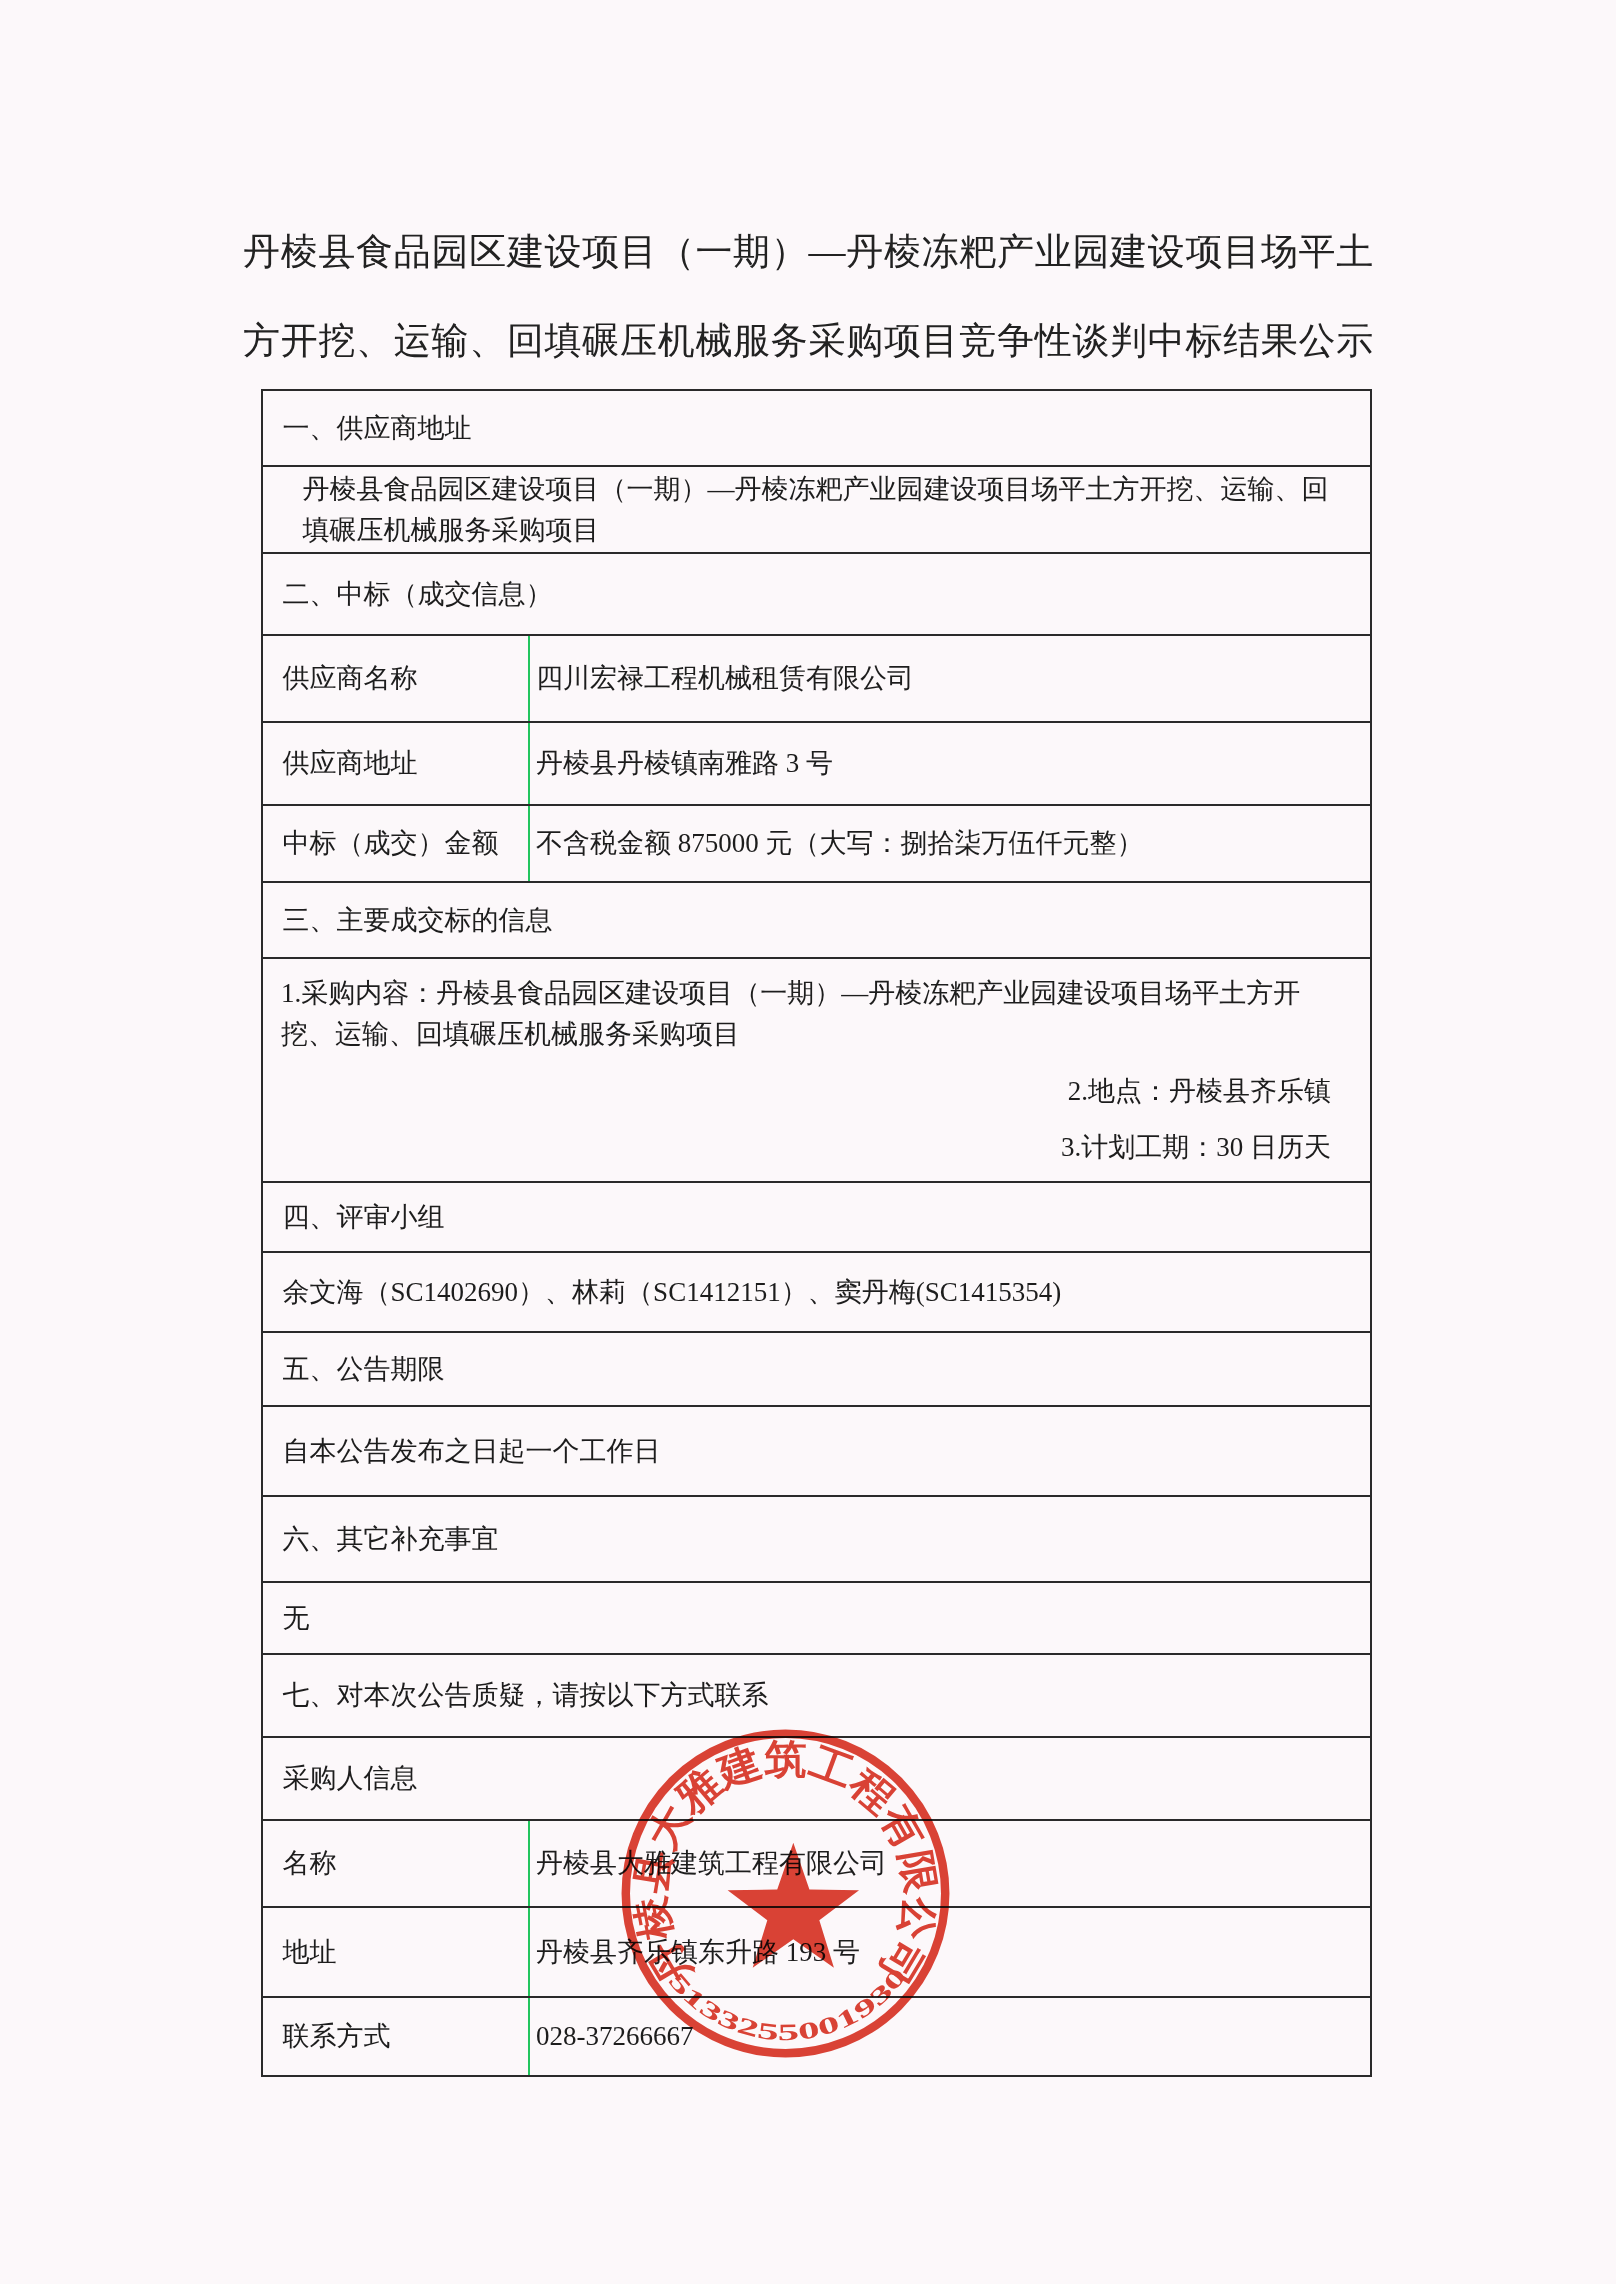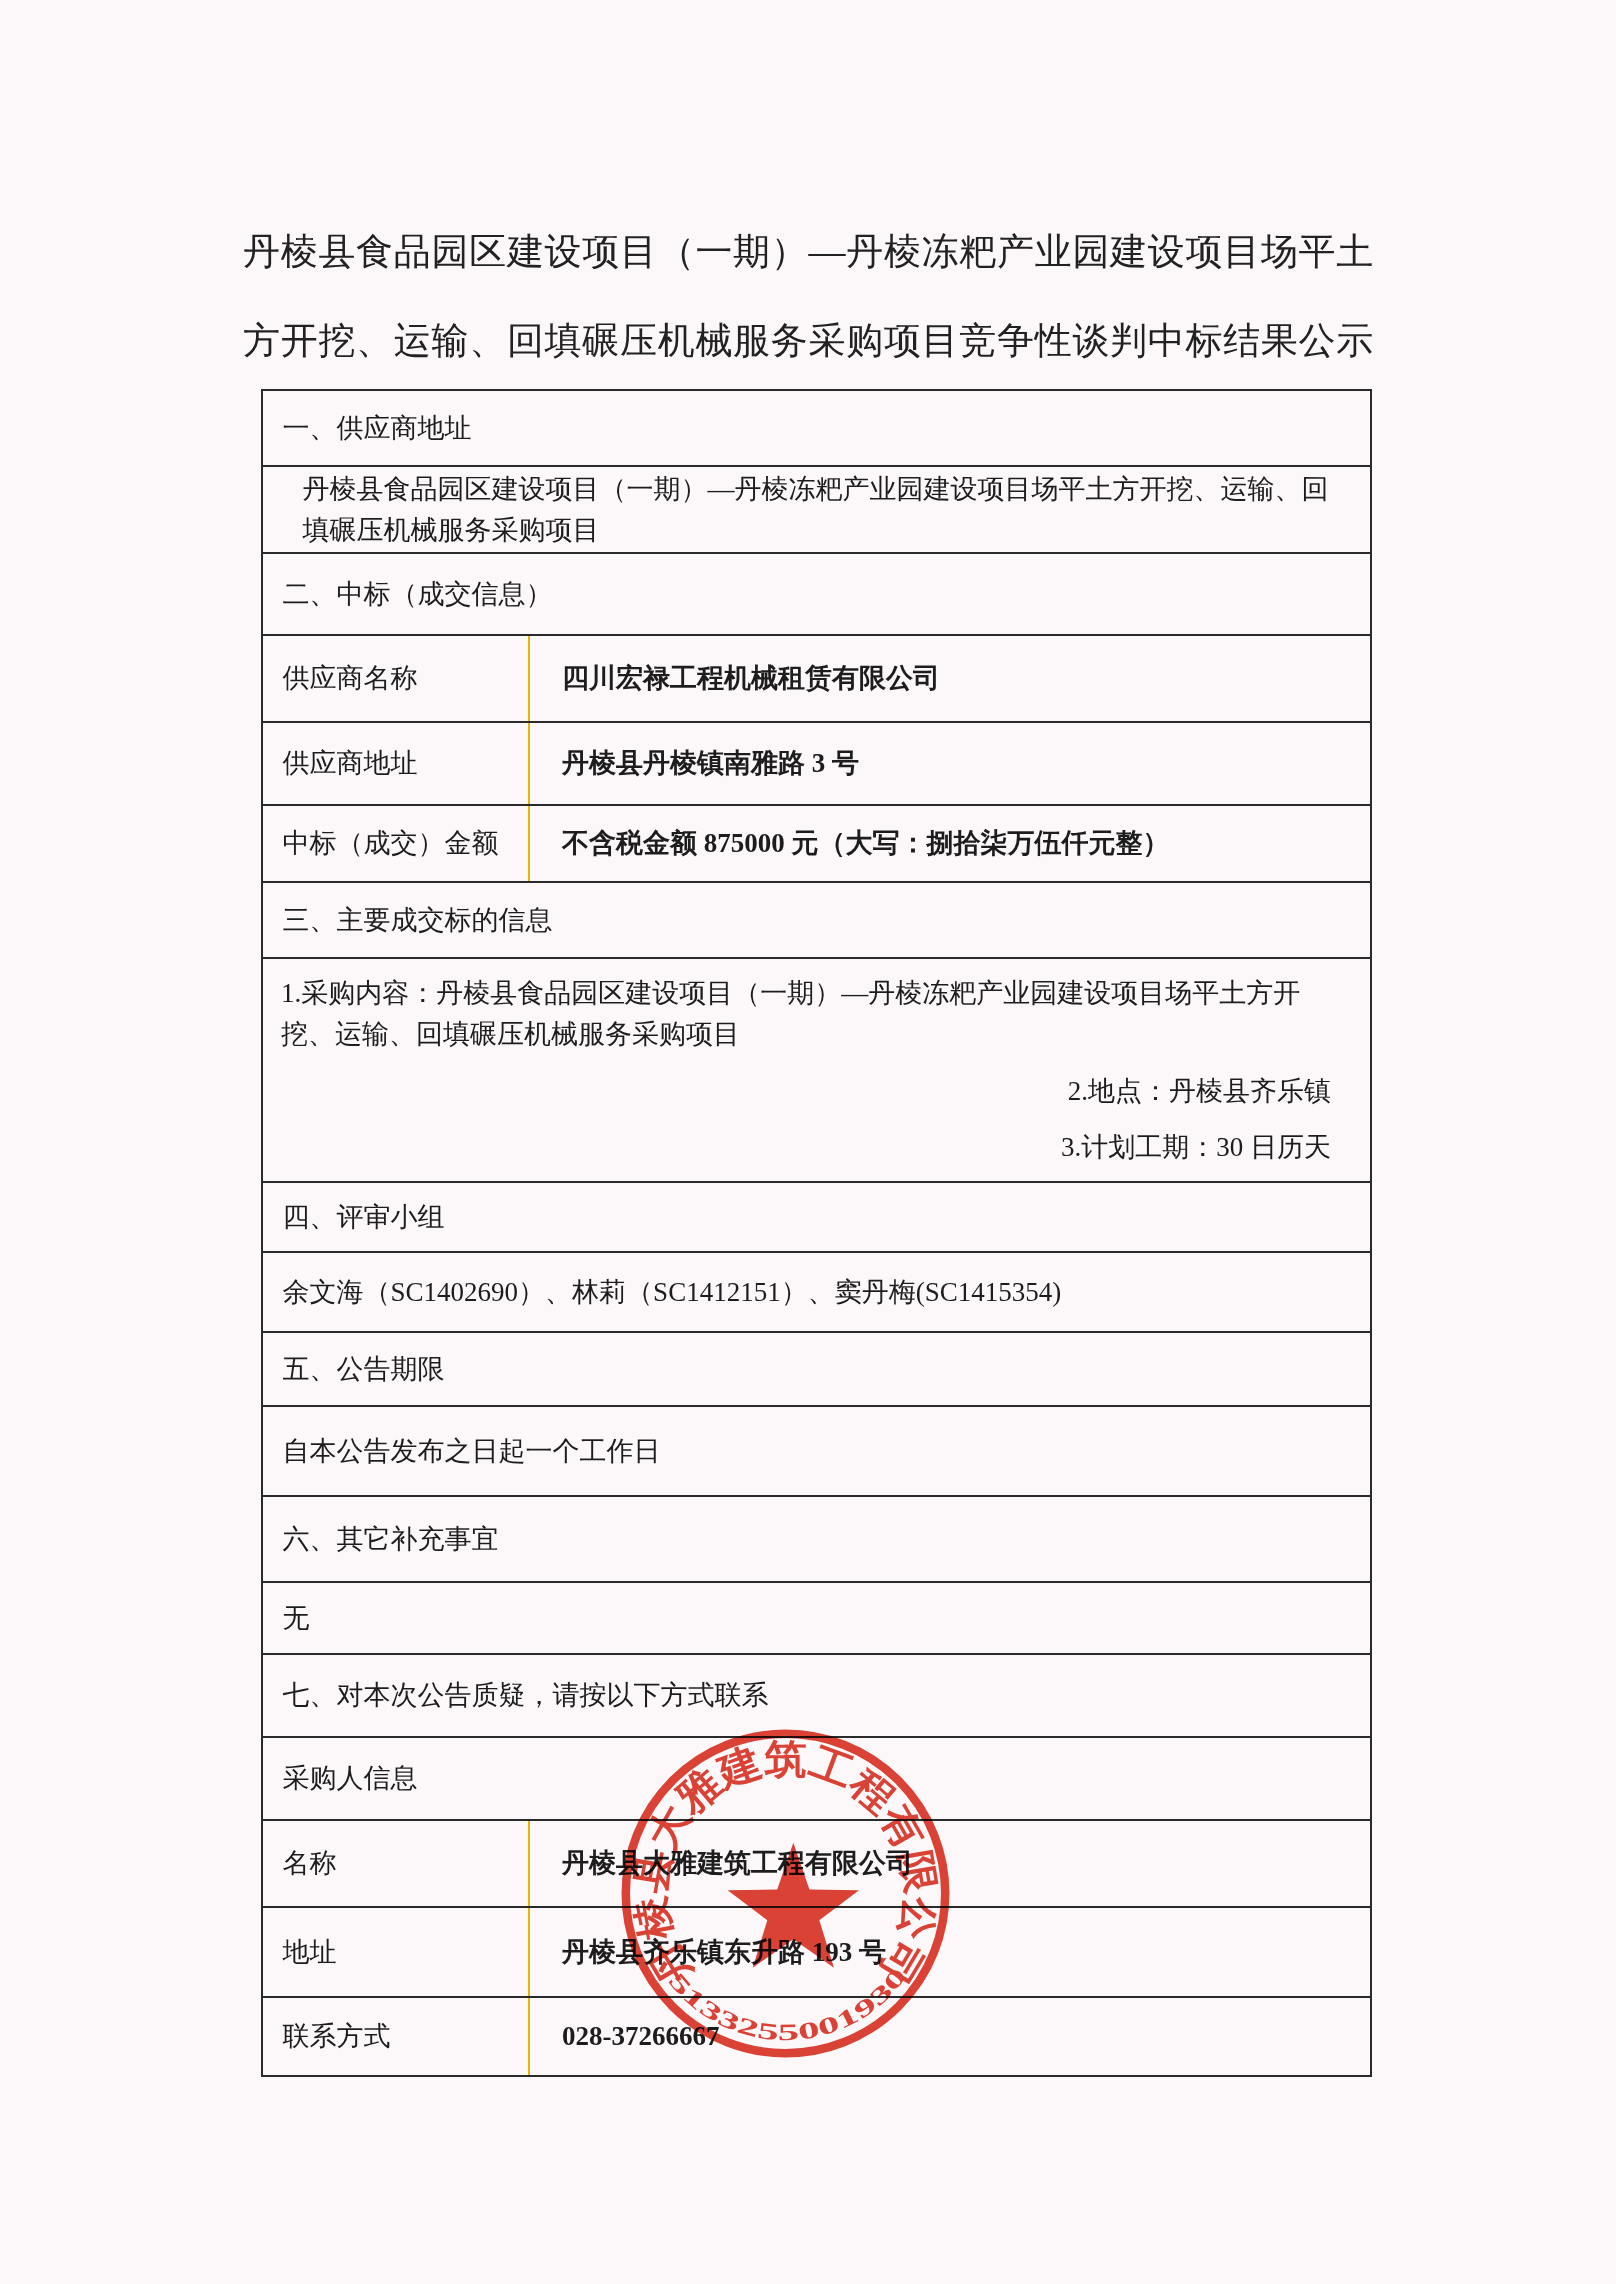--- a/index.html
+++ b/index.html
@@ -44,28 +44,27 @@
     line-height:1.2;
   }
   .cell.full{
     flex:1;
     padding:0 39px 0 19.6px;
   }
   .cell.full.wrap{line-height:41px;margin-left:20px;}
   .cell.label{
     width:267px;
     flex:none;
-    border-right:2px solid #eab308;
+    border-right:2px solid #22c55e;
     padding-left:19.6px;
   }
   .cell.value{
     flex:1;
-    padding-left:32px;
+    padding-left:6px;
     padding-right:26px;
-    font-weight:bold;
   }
   .cell.paras{
     flex:1;
     display:block;
     padding:14.3px 39px 0 18px;
   }
   .cell.paras p{
     margin:0;
     line-height:41px;
   }

